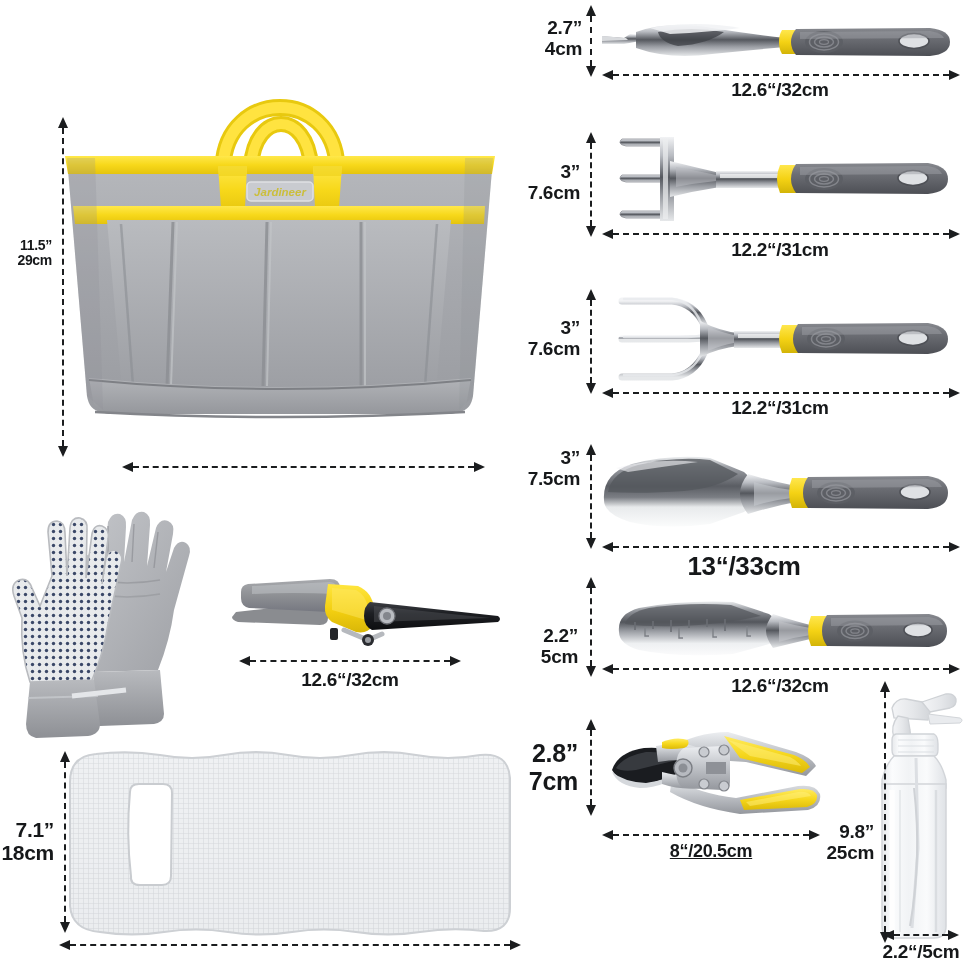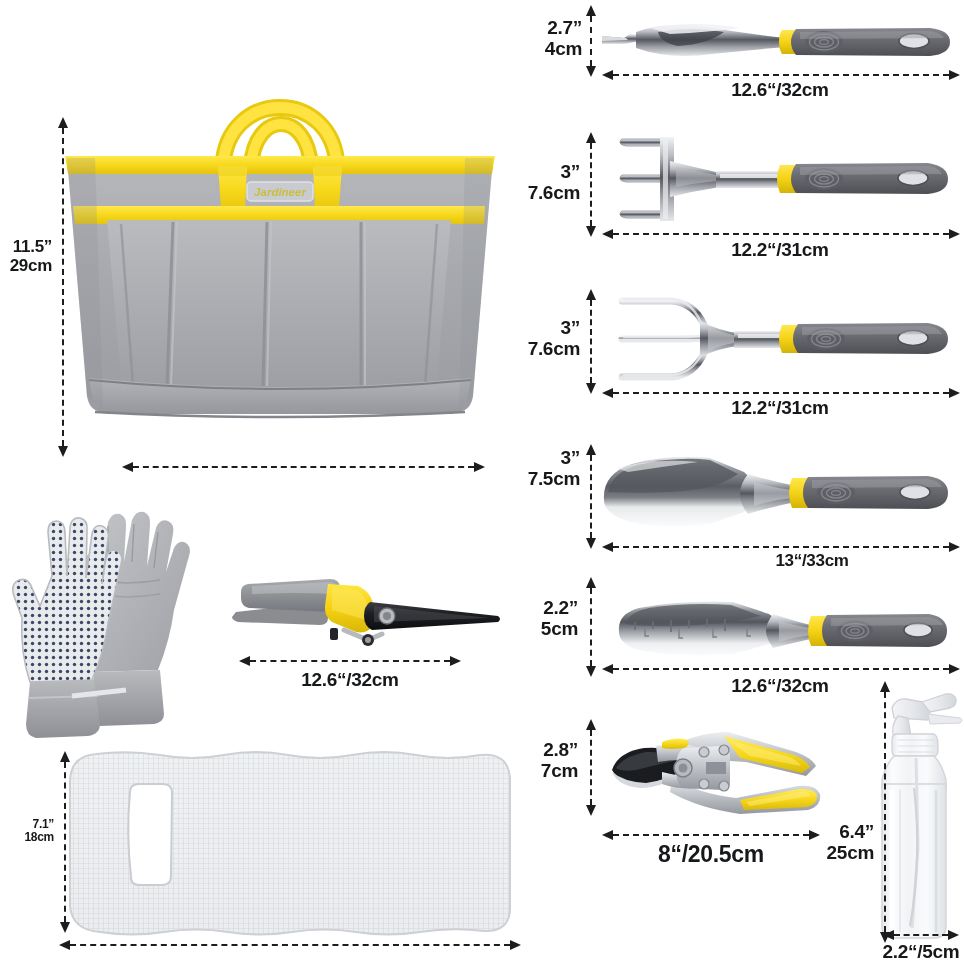--- a/index.html
+++ b/index.html
@@ -110,21 +110,21 @@
 
       <path d="M12 110 L40 110 L48 362 L32 348 Z" fill="#8f9196" opacity="0.25"></path>
       <path d="M410 110 L438 110 L418 348 L404 362 Z" fill="#8f9196" opacity="0.22"></path>
     </svg>
   </div>
 
   <div class="dimline v" style="left:62px; top:128px; height:318px;">
     <span class="arw up"></span>
     <span class="arw down"></span>
   </div>
-  <div class="dim-label lbl-l" style="left:0px; top:238px; width:52px; font-size:17px;">11.5”
+  <div class="dim-label lbl-l" style="left:0px; top:238px; width:52px; font-size:14px;">11.5”
 29cm</div>
 
   <div class="dimline h" style="left:133px; top:466px; width:341px;">
     <span class="arw left"></span>
     <span class="arw right"></span>
   </div>
 
   <div class="prod" style="left:8px; top:500px; width:215px; height:245px;">
     <svg width="215" height="245" viewBox="0 0 215 245">
       <defs>
@@ -263,21 +263,21 @@
                Q 4 182 2 158 Z" fill="none" stroke="#cdd0d4" stroke-width="2"></path>
 
       <path d="M62 44 Q 62 36 71 36 L95 36 Q 104 36 104 45 L103 128 Q 103 137 94 137 L72 137 Q 62 137 63 128 Q 58 86 62 44 Z" fill="#ffffff" stroke="#c9ccd0" stroke-width="2"></path>
     </svg>
   </div>
 
   <div class="dimline v" style="left:64px; top:762px; width:0; height:160px;">
     <span class="arw up"></span>
     <span class="arw down"></span>
   </div>
-  <div class="dim-label lbl-l" style="left:0px; top:818px; width:54px; font-size:12px;">7.1”
+  <div class="dim-label lbl-l" style="left:0px; top:818px; width:54px; font-size:21px;">7.1”
 18cm</div>
 
   <div class="dimline h" style="left:70px; top:944px; width:440px;">
     <span class="arw left"></span>
     <span class="arw right"></span>
   </div>
 
   <div class="prod" style="left:600px; top:14px; width:352px; height:56px;">
     <svg width="352" height="56" viewBox="0 0 352 56">
       <defs>
@@ -460,21 +460,21 @@
     <span class="arw up"></span>
     <span class="arw down"></span>
   </div>
   <div class="dim-label lbl-l" style="left:518px; top:448px; width:62px; font-size:19px;">3”
 7.5cm</div>
 
   <div class="dimline h" style="left:613px; top:546px; width:336px;">
     <span class="arw left"></span>
     <span class="arw right"></span>
   </div>
-  <div class="dim-label" style="left:722px; top:552px; width:180px; font-size:17px;">13“/33cm</div>
+  <div class="dim-label" style="left:654px; top:552px; width:180px; font-size:26px;">13“/33cm</div>
 
   <div class="prod" style="left:613px; top:594px; width:336px; height:70px;">
     <svg width="336" height="70" viewBox="0 0 336 70">
       <defs>
         <linearGradient id="tpBlade" x1="0" y1="0" x2="0" y2="1">
           <stop offset="0%" stop-color="#e9ebed"></stop>
           <stop offset="16%" stop-color="#95989e"></stop>
           <stop offset="38%" stop-color="#53565c"></stop>
           <stop offset="55%" stop-color="#9a9da3"></stop>
           <stop offset="78%" stop-color="#eef0f2"></stop>
@@ -513,21 +513,21 @@
       <ellipse cx="305" cy="36" rx="14" ry="7" fill="#dfe1e4"></ellipse>
       <ellipse cx="305" cy="36" rx="14" ry="7" fill="none" stroke="#4e5056" stroke-width="1.6"></ellipse>
       <path d="M218 24 L316 23 Q 328 25 330 31 L218 32 Z" fill="#9b9da3" opacity="0.5"></path>
     </svg>
   </div>
 
   <div class="dimline v" style="left:590px; top:588px; height:78px;">
     <span class="arw up"></span>
     <span class="arw down"></span>
   </div>
-  <div class="dim-label lbl-l" style="left:516px; top:598px; width:62px; font-size:19px;">2.2”
+  <div class="dim-label lbl-l" style="left:516px; top:626px; width:62px; font-size:19px;">2.2”
 5cm</div>
 
   <div class="dimline h" style="left:613px; top:668px; width:336px;">
     <span class="arw left"></span>
     <span class="arw right"></span>
   </div>
   <div class="dim-label" style="left:680px; top:676px; width:200px; font-size:19px;">12.6“/32cm</div>
 
   <div class="prod" style="left:600px; top:722px; width:250px; height:95px;">
     <svg width="250" height="95" viewBox="0 0 250 95">
@@ -571,28 +571,28 @@
       <circle cx="124" cy="28" r="5" fill="#c9ccd1" stroke="#82858b" stroke-width="1.2"></circle>
       <circle cx="104" cy="62" r="5" fill="#c9ccd1" stroke="#82858b" stroke-width="1.2"></circle>
       <circle cx="124" cy="64" r="5" fill="#c9ccd1" stroke="#82858b" stroke-width="1.2"></circle>
     </svg>
   </div>
 
   <div class="dimline v" style="left:590px; top:730px; height:75px;">
     <span class="arw up"></span>
     <span class="arw down"></span>
   </div>
-  <div class="dim-label lbl-l" style="left:516px; top:740px; width:62px; font-size:19px;">2.8”
+  <div class="dim-label lbl-l" style="left:516px; top:740px; width:62px; font-size:25px;">2.8”
 7cm</div>
 
   <div class="dimline h" style="left:613px; top:834px; width:196px;">
     <span class="arw left"></span>
     <span class="arw right"></span>
   </div>
-  <div class="dim-label" style="left:613px; top:842px; width:196px; font-size:23px;">8“/20.5cm</div>
+  <div class="dim-label" style="left:613px; top:842px; width:196px; font-size:18px;text-decoration:underline;">8“/20.5cm</div>
 
   <div class="prod" style="left:872px; top:688px; width:92px; height:254px;">
     <svg width="92" height="254" viewBox="0 0 92 254">
       <defs>
         <linearGradient id="bottleG" x1="0" y1="0" x2="1" y2="0">
           <stop offset="0%" stop-color="#e7e9ec"></stop>
           <stop offset="16%" stop-color="#fbfcfd"></stop>
           <stop offset="42%" stop-color="#f1f3f5"></stop>
           <stop offset="70%" stop-color="#fafbfc"></stop>
           <stop offset="100%" stop-color="#dfe2e6"></stop>
@@ -623,21 +623,21 @@
 
       <path d="M44 70 L46 160 L40 240" stroke="#dcdfe3" stroke-width="3" fill="none"></path>
       <path d="M42 100 Q 50 170 38 238" stroke="#cfd2d6" stroke-width="2" fill="none"></path>
     </svg>
   </div>
 
   <div class="dimline v" style="left:884px; top:692px; height:240px;">
     <span class="arw up"></span>
     <span class="arw down"></span>
   </div>
-  <div class="dim-label lbl-l" style="left:812px; top:822px; width:62px; font-size:19px;">6.4”
+  <div class="dim-label lbl-l" style="left:812px; top:822px; width:62px; font-size:19px;">9.8”
 25cm</div>
 
   <div class="dimline h" style="left:894px; top:934px; width:54px;">
     <span class="arw left"></span>
     <span class="arw right"></span>
   </div>
   <div class="dim-label" style="left:858px; top:942px; width:126px; font-size:19px;">2.2“/5cm</div>
 
 </div>
 

